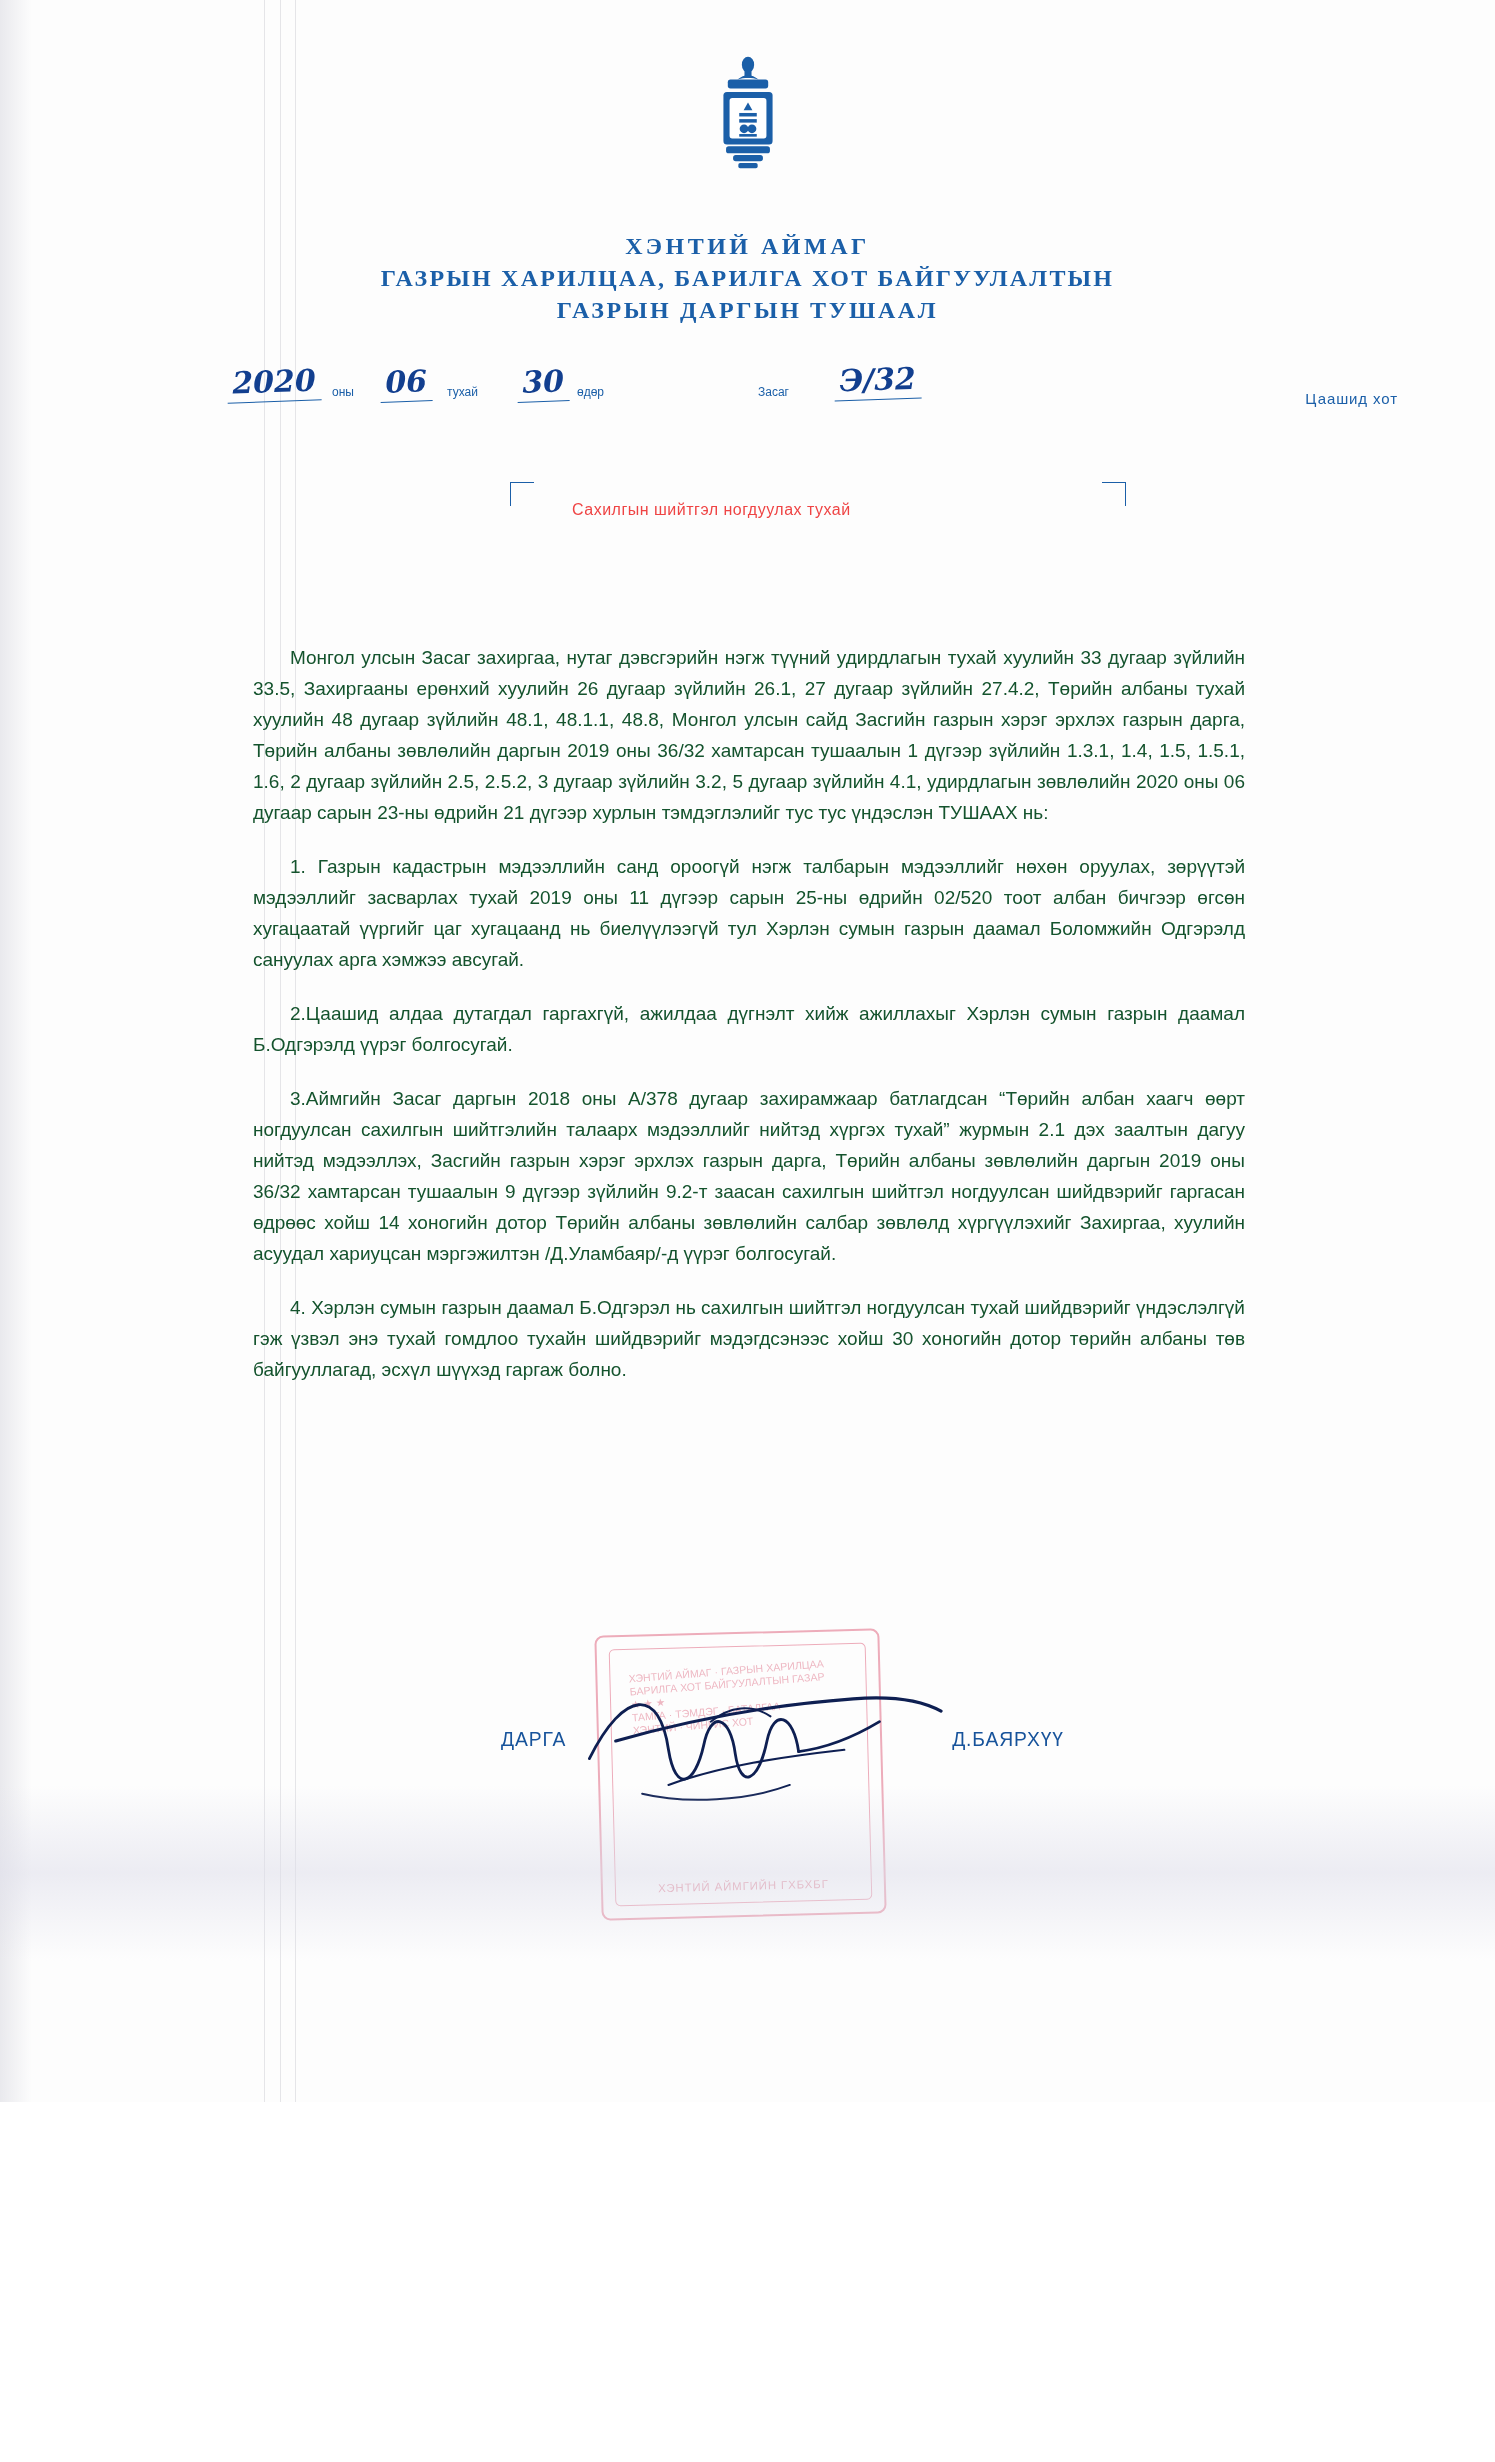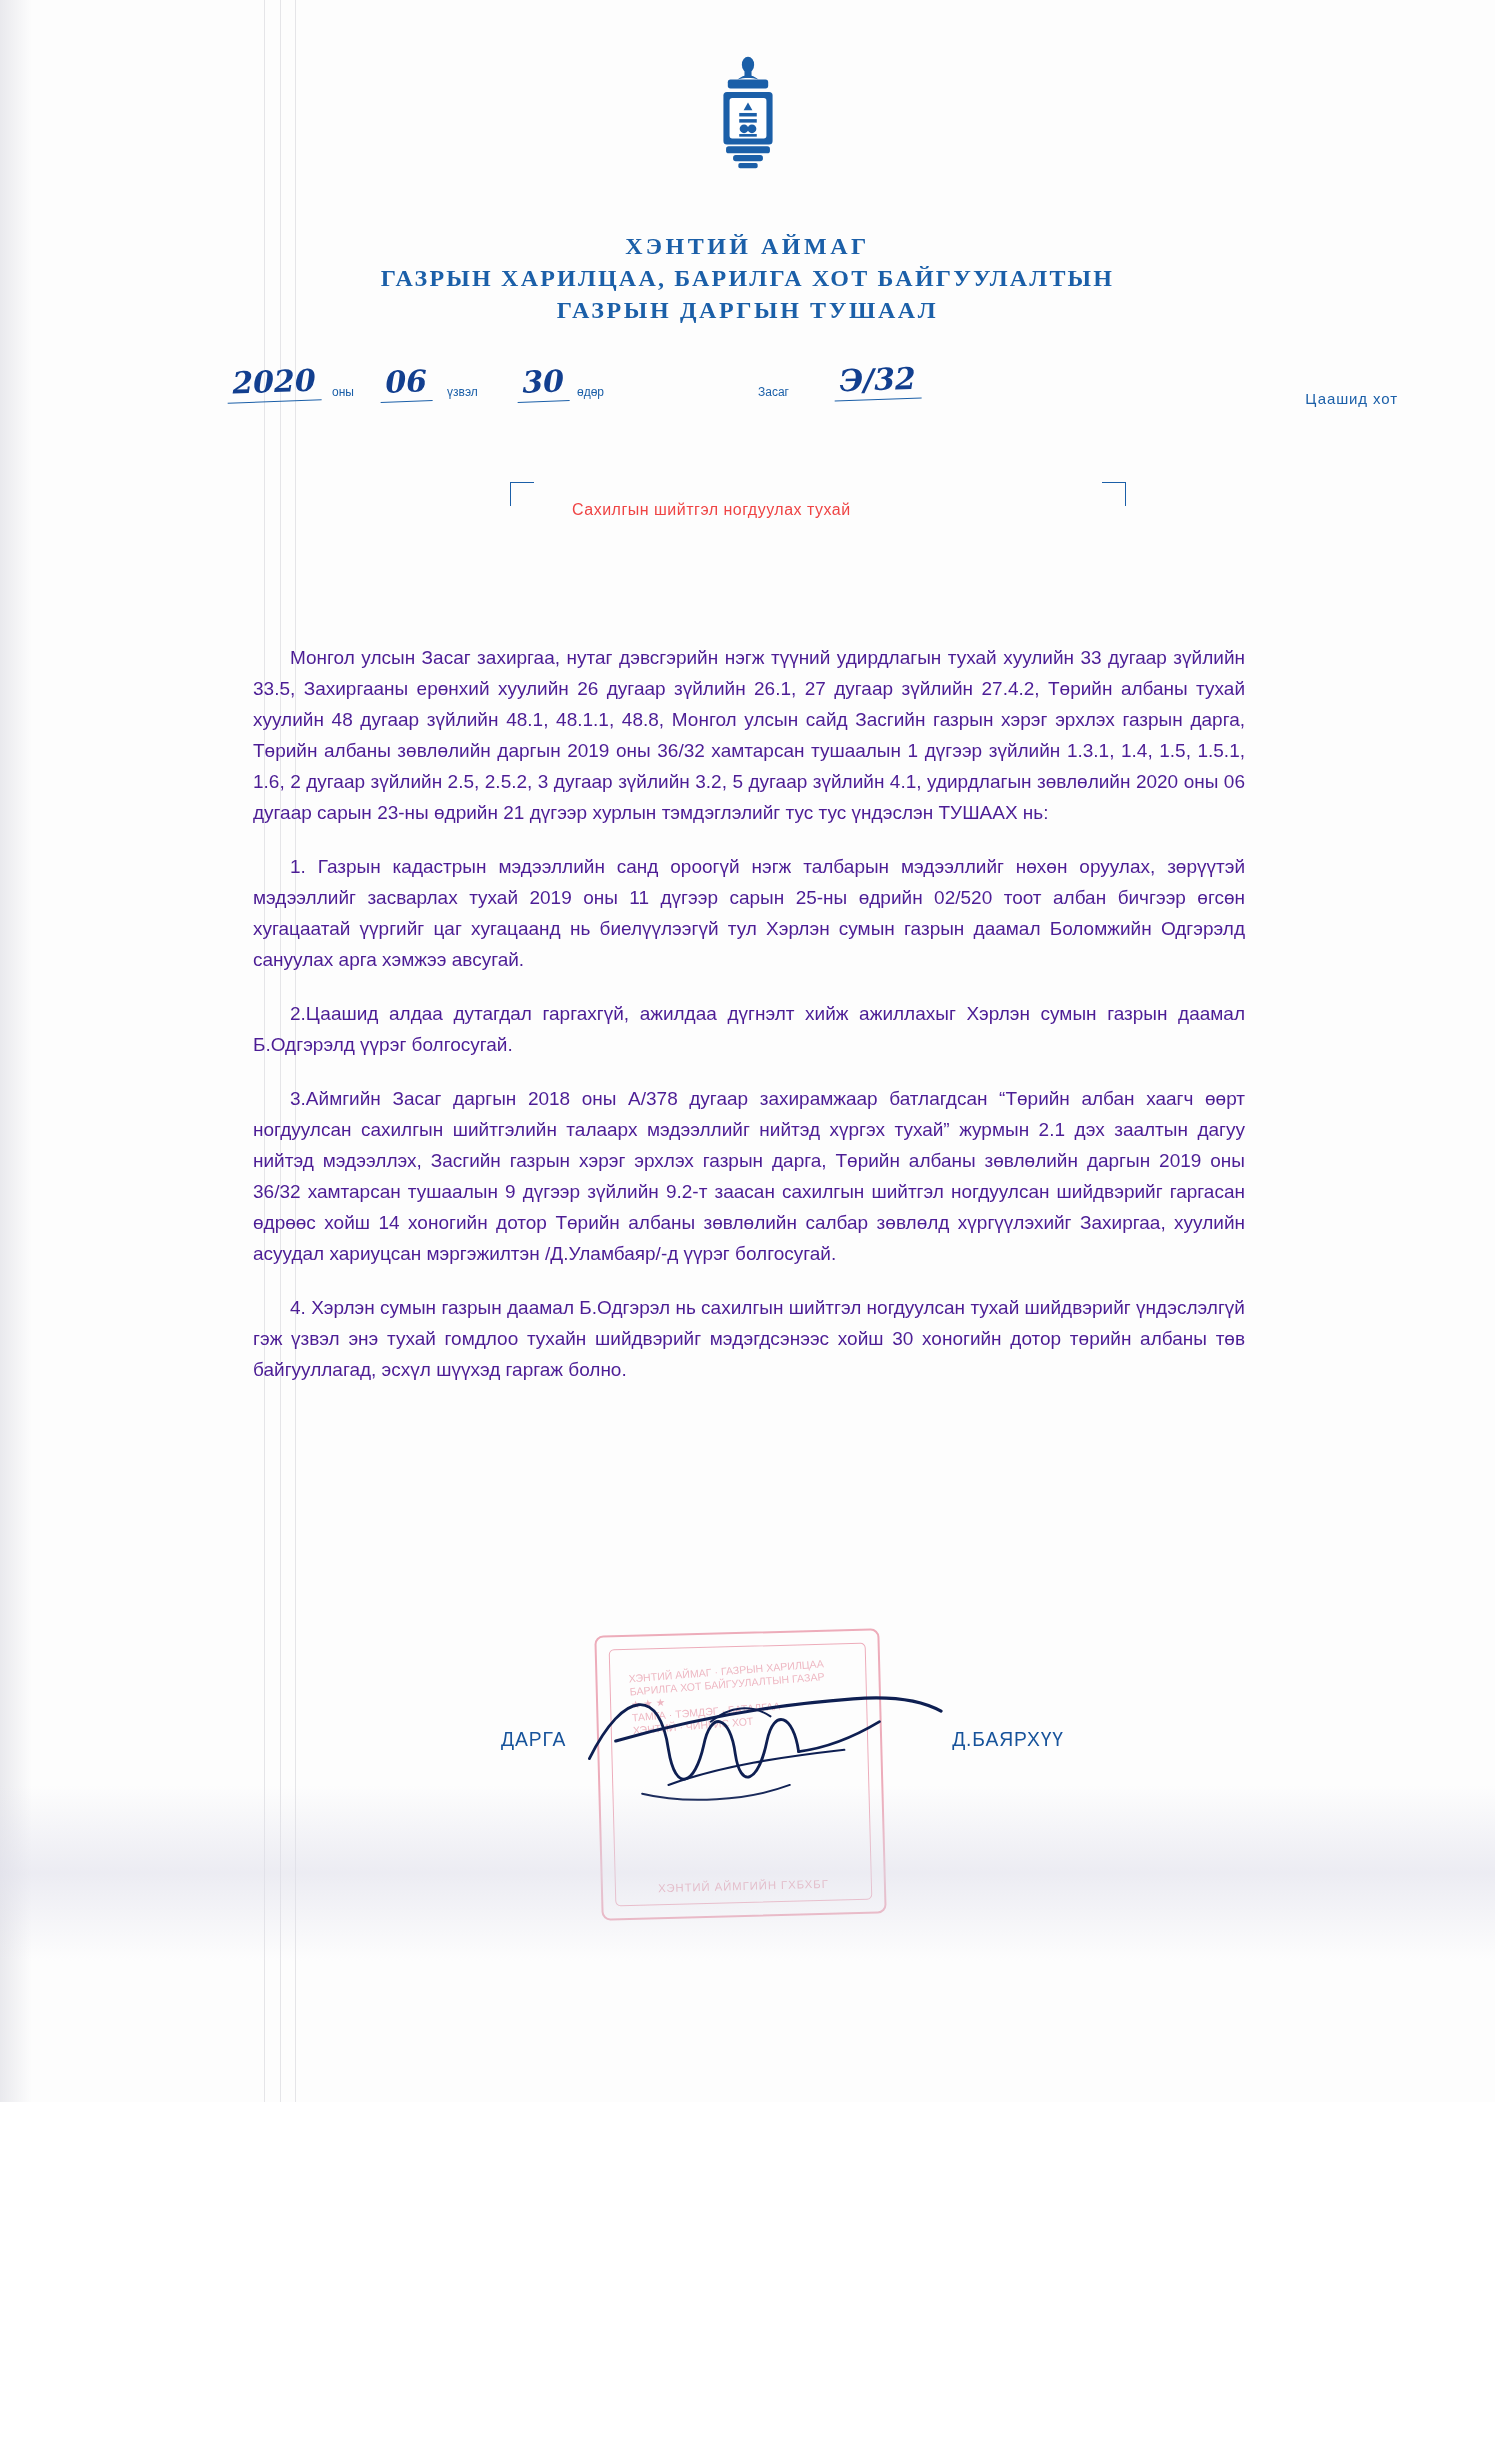--- a/index.html
+++ b/index.html
@@ -148,21 +148,21 @@
     letter-spacing: 0.5px;
     white-space: nowrap;
   }
 
   
   .body {
     position: absolute;
     left: 253px;
     top: 642px;
     width: 992px;
-    color: #4c1d95;
+    color: #14532d;
     font-size: 19px;
     line-height: 31px;
     text-align: justify;
   }
   .body p {
     margin: 0 0 23px 0;
     text-indent: 37px;
     text-align: justify;
     text-justify: inter-word;
   }
@@ -275,21 +275,21 @@
     </div>
 
     <div class="dateline">
       <span class="dl-item" style="left:227px; top:-5.3px;">
         <span class="hand">2020</span>
       </span>
       <span class="dl-item lbl" style="left:332px; top:16px;">оны</span>
       <span class="dl-item" style="left:380px; top:-5.3px;">
         <span class="hand">06</span>
       </span>
-      <span class="dl-item lbl" style="left:447px; top:16px;">үзвэл</span>
+      <span class="dl-item lbl" style="left:447px; top:16px;">тухай</span>
       <span class="dl-item" style="left:517px; top:-5.3px;">
         <span class="hand">30</span>
       </span>
       <span class="dl-item lbl" style="left:577px; top:16px;">өдөр</span>
 
       <span class="dl-item lbl" style="left:758px; top:16px;">Засаг</span>
       <span class="dl-item" style="left:834px; top:-7px;">
         <span class="hand">Э/32</span>
       </span>
     </div>

